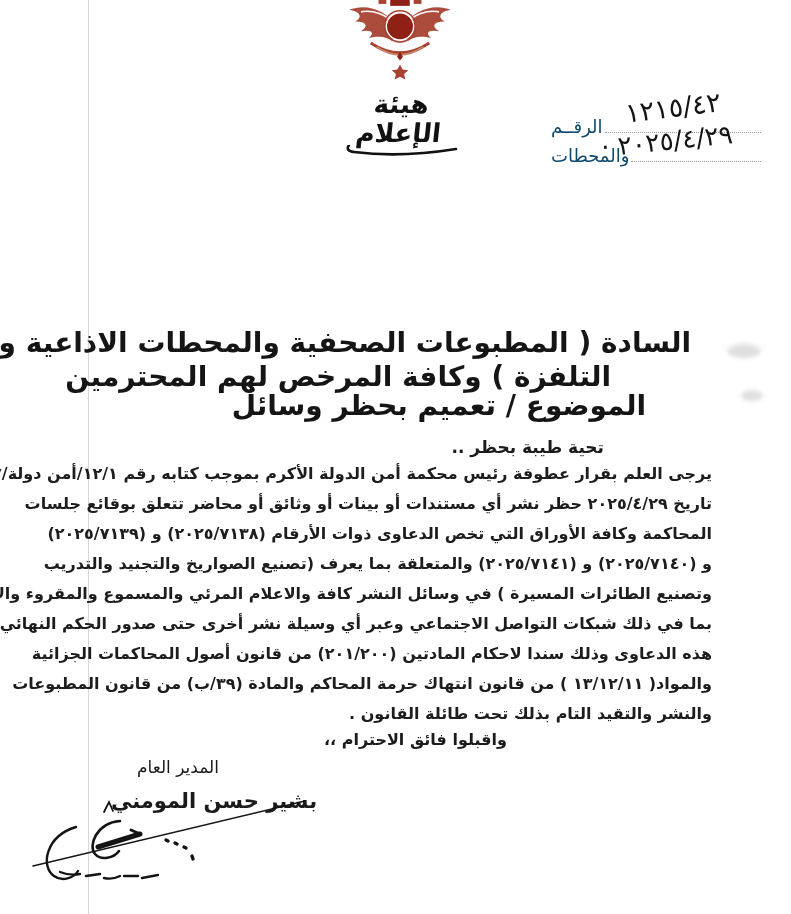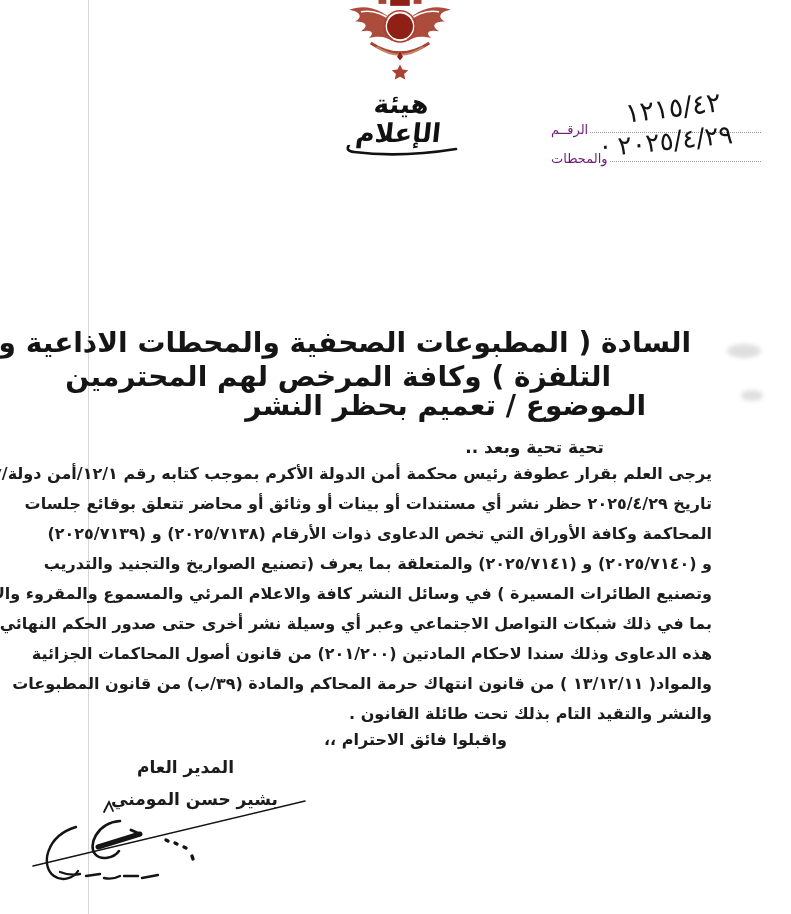--- a/index.html
+++ b/index.html
@@ -14,21 +14,21 @@
   
   .logo-block{position:absolute;left:330px;top:0;width:140px;text-align:center;}
   .emblem{display:block;margin:0 auto;}
   .calligraphy{
     margin-top:6px;font-size:26px;font-weight:bold;color:#111;
     transform:skewX(-6deg);letter-spacing:1px;line-height:1.1;
   }
   .calligraphy-underline{display:block;margin:-2px auto 0;}
 
   
-  .ref-block{position:absolute;top:108px;right:24px;width:216px;font-size:13px;color:#701a75;}
+  .ref-block{position:absolute;top:108px;right:24px;width:216px;font-size:18px;color:#0c4a6e;}
   .ref-row{position:relative;height:29px;display:flex;align-items:flex-end;}
   .ref-label{white-space:nowrap;padding-right:2px;font-weight:500;}
   .dotline{flex:1;border-bottom:1.5px dotted #9a9a9a;margin:0 6px 4px 0;height:1px;}
   .hw{position:absolute;font-weight:500;color:#141414;white-space:nowrap;}
   .hw-number{top:92px;right:70px;font-size:27px;letter-spacing:4px;transform:rotate(-7deg);}
   .hw-date{top:126px;right:58px;font-size:26px;letter-spacing:3px;transform:rotate(-6deg);}
 
   
   .addr-line{position:absolute;font-weight:bold;font-size:28px;white-space:nowrap;color:#151515;}
   .addr-1{top:326px;right:100px;}
@@ -36,22 +36,22 @@
   .addr-3{top:389px;right:145px;}
 
   
   .greeting{position:absolute;top:437px;right:187px;font-weight:bold;font-size:17px;white-space:nowrap;}
   .body-text{position:absolute;top:459px;right:79px;left:88px;font-size:16px;font-weight:bold;color:#1d1d1d;}
   .body-line{height:30px;line-height:30px;text-align:justify;text-align-last:justify;white-space:nowrap;overflow:visible;}
   .body-line.last{text-align:right;text-align-last:right;}
   .closing{position:absolute;top:730px;left:296px;font-size:16px;font-weight:bold;white-space:nowrap;margin-left:28px;}
 
   
-  .signer-title{position:absolute;top:757px;left:137px;font-size:17px;font-weight:bold;white-space:nowrap;}
-  .signer-name{position:absolute;top:789px;left:111px;font-size:17px;font-weight:bold;white-space:nowrap;}
+  .signer-title{position:absolute;top:757px;left:137px;font-size:17px;font-weight:normal;white-space:nowrap;}
+  .signer-name{position:absolute;top:789px;left:111px;font-size:21px;font-weight:bold;white-space:nowrap;}
   .signature-svg{position:absolute;top:790px;left:20px;}
 </style>
 </head>
 <body>
 
 <main class="page">
 
   <div class="fold-line"></div>
   <div class="smudge" style="top:344px;right:30px;width:34px;height:14px;"></div>
   <div class="smudge" style="top:390px;right:28px;width:22px;height:11px;"></div>
@@ -94,23 +94,23 @@
     <div class="ref-row">
       <span class="dotline"></span>
       <span class="ref-label">والمحطات</span>
     </div>
   </section>
   <div class="hw hw-number">١٢١٥/٤٢</div>
   <div class="hw hw-date">٢٠٢٥/٤/٢٩ ·</div>
 
   <div class="addr-line addr-1">السادة ( المطبوعات الصحفية والمحطات الاذاعية ومحطات</div>
   <div class="addr-line addr-2">التلفزة ) وكافة المرخص لهم المحترمين</div>
-  <div class="addr-line addr-3">الموضوع / تعميم بحظر النشر</div>
+  <div class="addr-line addr-3">الموضوع / تعميم بحظر وسائل</div>
 
-  <div class="greeting">تحية تحية وبعد ..</div>
+  <div class="greeting">تحية طيبة بحظر ..</div>
   <section class="body-text">
     <div class="body-line">يرجى العلم بقرار عطوفة رئيس محكمة أمن الدولة الأكرم بموجب كتابه رقم ١٢/١/أمن دولة/٢٠٧</div>
     <div class="body-line">تاريخ ٢٠٢٥/٤/٢٩ حظر نشر أي مستندات أو بينات أو وثائق أو محاضر تتعلق بوقائع جلسات</div>
     <div class="body-line">المحاكمة وكافة الأوراق التي تخص الدعاوى ذوات الأرقام (٢٠٢٥/٧١٣٨) و (٢٠٢٥/٧١٣٩)</div>
     <div class="body-line">و (٢٠٢٥/٧١٤٠) و (٢٠٢٥/٧١٤١) والمتعلقة بما يعرف (تصنيع الصواريخ والتجنيد والتدريب</div>
     <div class="body-line">وتصنيع الطائرات المسيرة ) في وسائل النشر كافة والاعلام المرئي والمسموع والمقروء والالكتروني</div>
     <div class="body-line">بما في ذلك شبكات التواصل الاجتماعي وعبر أي وسيلة نشر أخرى حتى صدور الحكم النهائي في</div>
     <div class="body-line">هذه الدعاوى وذلك سندا لاحكام المادتين (٢٠١/٢٠٠) من قانون أصول المحاكمات الجزائية</div>
     <div class="body-line">والمواد( ١٣/١٢/١١ ) من قانون انتهاك حرمة المحاكم والمادة (٣٩/ب) من قانون المطبوعات</div>
     <div class="body-line last">والنشر والتقيد التام بذلك تحت طائلة القانون .</div>

